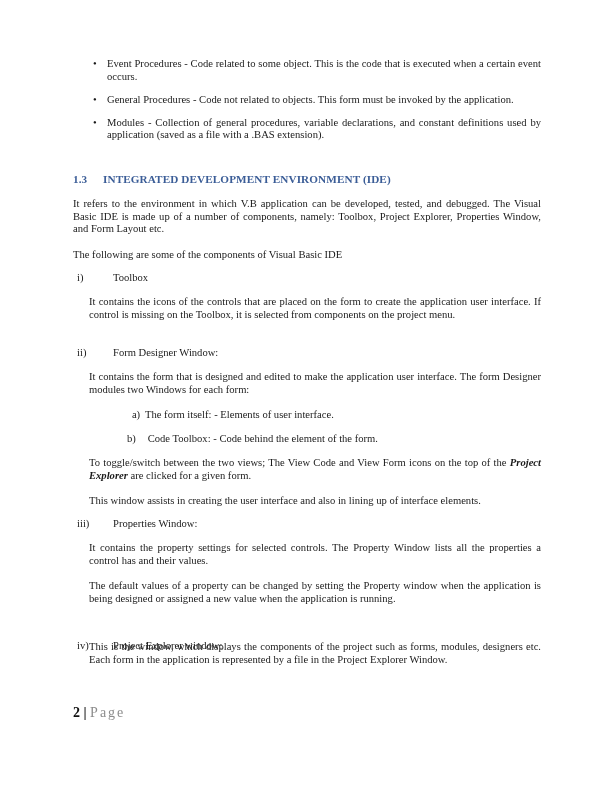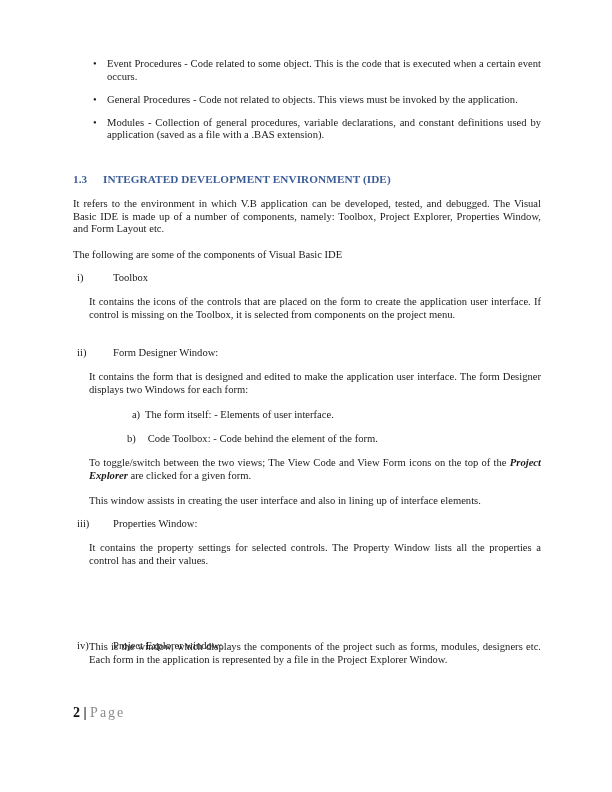--- a/index.html
+++ b/index.html
@@ -24,40 +24,41 @@
   .footer .word { color:#8c8c8c; letter-spacing:2px; }
   .bi { font-weight:bold; font-style:italic; }
 </style>
 </head>
 <body>
 
 <div class="page">
 
   <ul class="bullets">
     <li><span class="dot">•</span><b>Event Procedures</b><span> - Code related to some object.  This is the code that is executed when a certain event occurs.</span></li>
-    <li><span class="dot">•</span><b>General Procedures</b><span> - Code not related to objects.  This views must be invoked by the application.</span></li>
+    <li><span class="dot">•</span><b>General Procedures</b><span> - Code not related to objects.  This form must be invoked by the application.</span></li>
     <li><span class="dot">•</span><b>Modules</b><span> - Collection of general procedures, variable declarations, and constant definitions used by application (saved as a file with a .BAS extension).</span></li>
   </ul>
 
   <div class="h13"><span class="num">1.3</span><span>INTEGRATED DEVELOPMENT ENVIRONMENT (IDE)</span></div>
 
   <p class="p full" style="top:198px;">It refers to the environment in which V.B application can be developed, tested, and debugged. The Visual Basic IDE is made up of a number of components, namely: Toolbox, Project Explorer, Properties Window, and Form Layout etc.</p>
   <p class="p full" style="top:249px;">The following are some of the components of Visual Basic IDE</p>
 
   <div class="item" style="top:272px;"><span class="rn">i)</span><span>Toolbox</span></div>
   <p class="p ind" style="top:296px;">It contains the icons of the controls that are placed on the form to create the application user interface. If control is missing on the Toolbox, it is selected from components on the project menu.</p>
 
   <div class="item" style="top:347px;"><span class="rn">ii)</span><span>Form Designer Window:</span></div>
-  <p class="p ind" style="top:371px;">It contains the form that is designed and edited to make the application user interface. The form Designer displays two Windows for each form:</p>
+  <p class="p ind" style="top:371px;">It contains the form that is designed and edited to make the application user interface. The form Designer modules two Windows for each form:</p>
   <div class="sub" style="top:409px;text-align:center;"><span class="ln">a)</span><span>The form itself: - Elements of user interface.</span></div>
   <div class="sub" style="top:433px;"><span class="ln">b)</span><span> Code Toolbox: - Code behind the element of the form.</span></div>
   <p class="p ind" style="top:457px;"><span>To toggle/switch between the two views; The View Code and View Form icons on the top of the </span><span class="bi">Project Explorer</span><span> are clicked for a given form.</span></p>
   <p class="p ind" style="top:495px;">This window assists in creating the user interface and also in lining up of interface elements.</p>
 
   <div class="item" style="top:518px;"><span class="rn">iii)</span><span>Properties Window:</span></div>
   <p class="p ind" style="top:542px;">It contains the property settings for selected controls. The Property Window lists all the properties a control has and their values.</p>
+  <p class="p ind" style="top:580px;">The default values of a property can be changed by setting the Property window when the application is being designed or assigned a new value when the application is running.</p>
 
   <div class="item" style="top:617px;margin-top:23px;"><span class="rn">iv)</span><span>Project Explorer window:</span></div>
   <p class="p ind" style="top:641px;">This is the window, which displays the components of the project such as forms, modules, designers etc. Each form in the application is represented by a file in the Project Explorer Window.</p>
 
   <div class="footer"><span class="pg">2</span><span class="pg"> | </span><span class="word">Page</span></div>
 
 </div>
 
 </body></html>

